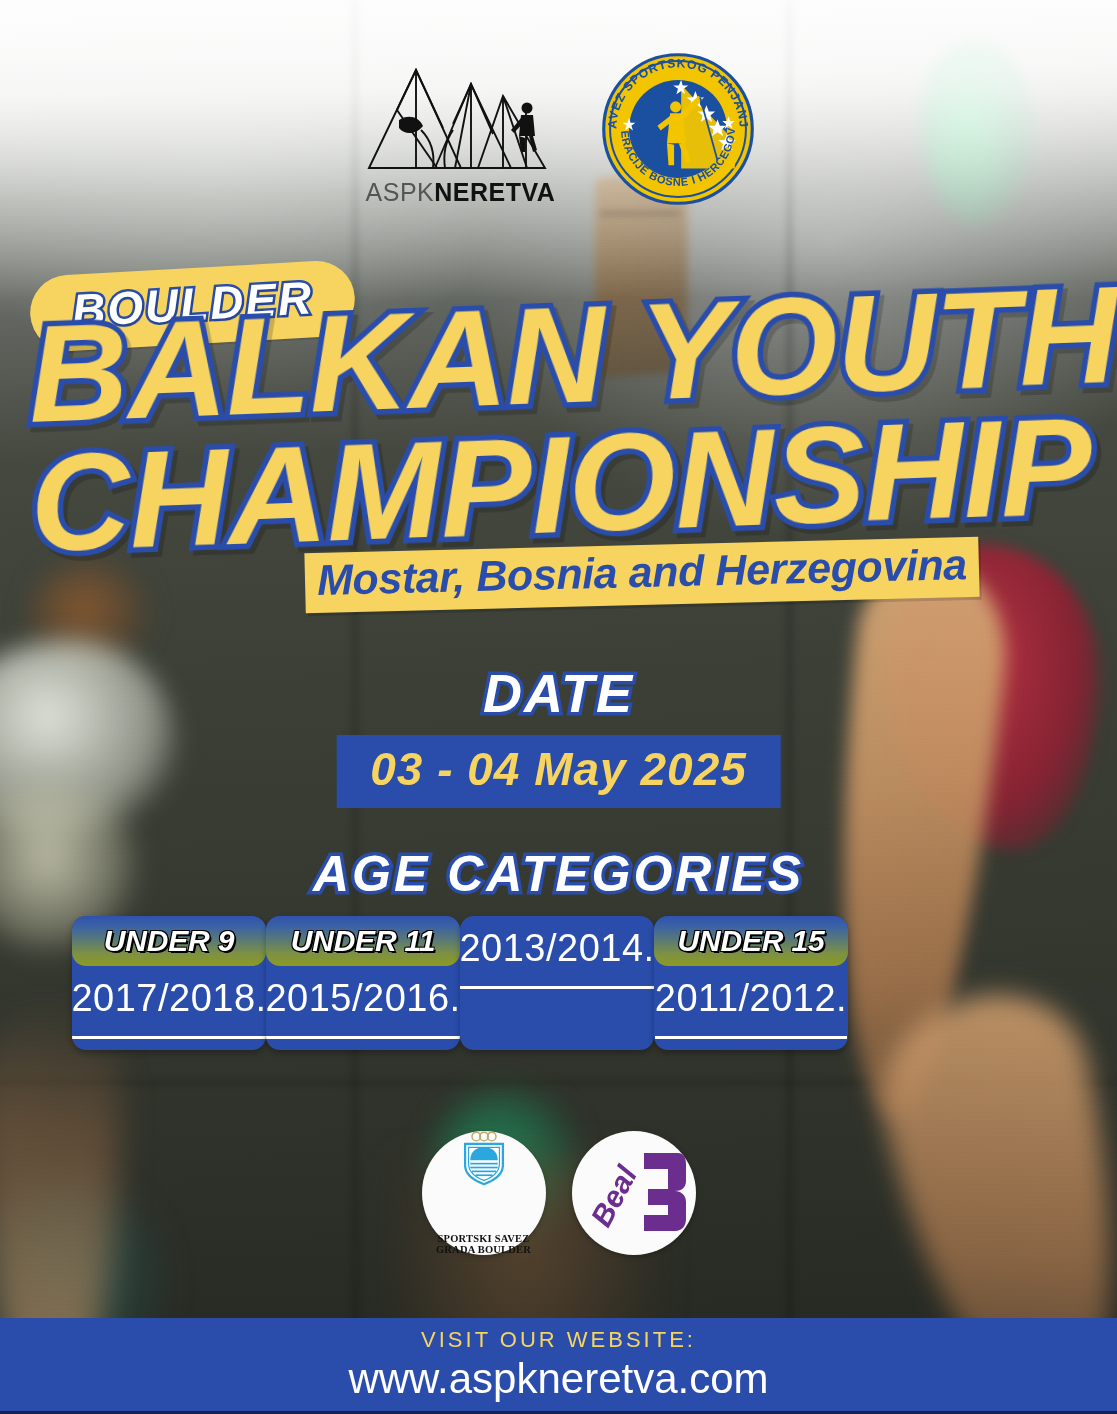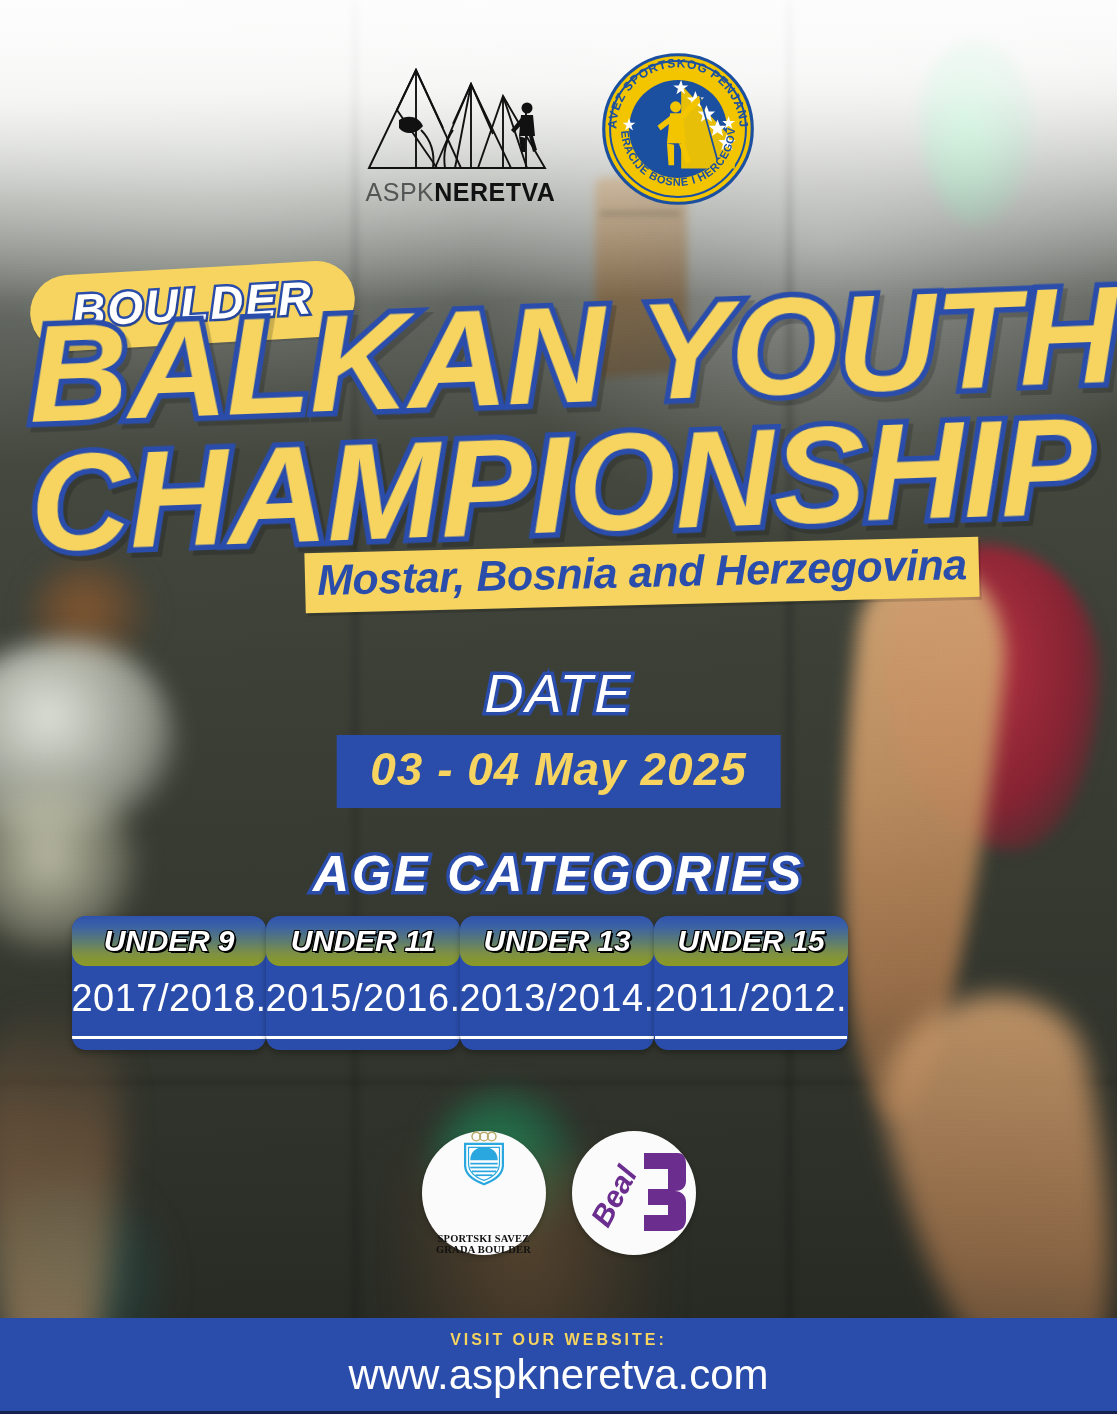--- a/index.html
+++ b/index.html
@@ -188,21 +188,21 @@
     box-shadow:2px 3px 0 rgba(0,0,0,.14);
   }
   .subtitle-text{
     font-size:43px; font-weight:800; font-style:italic;
     color:#2A4DAB; letter-spacing:-.4px; white-space:nowrap;
   }
 
   
   .date-label{
     position:absolute; left:0; right:0; top:662px; text-align:center;
-    font-size:54px; font-weight:400; font-style:italic; letter-spacing:2px;
+    font-size:54px; font-weight:700; font-style:italic; letter-spacing:2px;
     color:#ffffff;
     -webkit-text-stroke:7px #2A4DAB;
     paint-order:stroke fill;
   }
   .date-band{
     position:absolute; left:50%; transform:translateX(-50%); top:735px;
     background:#2A4DAB; padding:7px 34px 12px 34px;text-align:center;
   }
   .date-value{
     font-size:46px; font-weight:600; font-style:italic;
@@ -268,21 +268,21 @@
   }
 
   
   .footer{
     position:absolute; left:0; right:0; top:1318px; height:96px;
     background:#2A4DAB;
     display:flex; flex-direction:column; align-items:center; justify-content:center;
     border-bottom:3px solid #13224f;
   }
   .footer-kicker{
-    font-size:16px; font-weight:700; letter-spacing:3px; color:#F6D45F;
+    font-size:22px; font-weight:400; letter-spacing:3px; color:#F6D45F;
   }
   .footer-url{
     margin-top:2px; font-size:42px; font-weight:400; color:#ffffff; letter-spacing:0;
   }
 </style>
 </head>
 <body>
 
 <div class="poster">
 
@@ -422,23 +422,20 @@
       <div class="card">
         <div class="card-head">
           <span class="card-head-text">UNDER 11</span>
         </div>
         <div class="card-body">
           <span class="card-year">2015/2016.</span>
         </div>
       </div>
 
       <div class="card">
-        <div class="card-head">
-          <span class="card-head-text">UNDER 13</span>
-        </div>
         <div class="card-body">
           <span class="card-year">2013/2014.</span>
         </div>
       </div>
 
       <div class="card">
         <div class="card-head">
           <span class="card-head-text">UNDER 15</span>
         </div>
         <div class="card-body">

